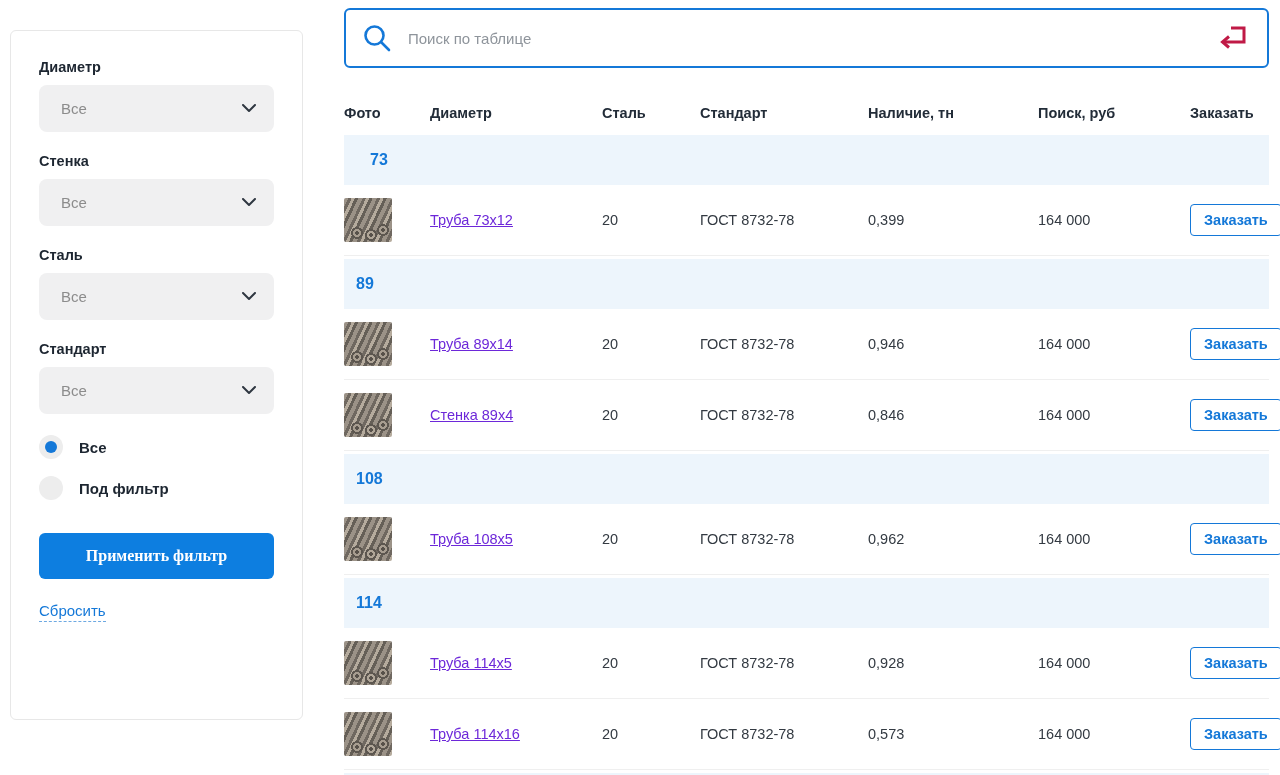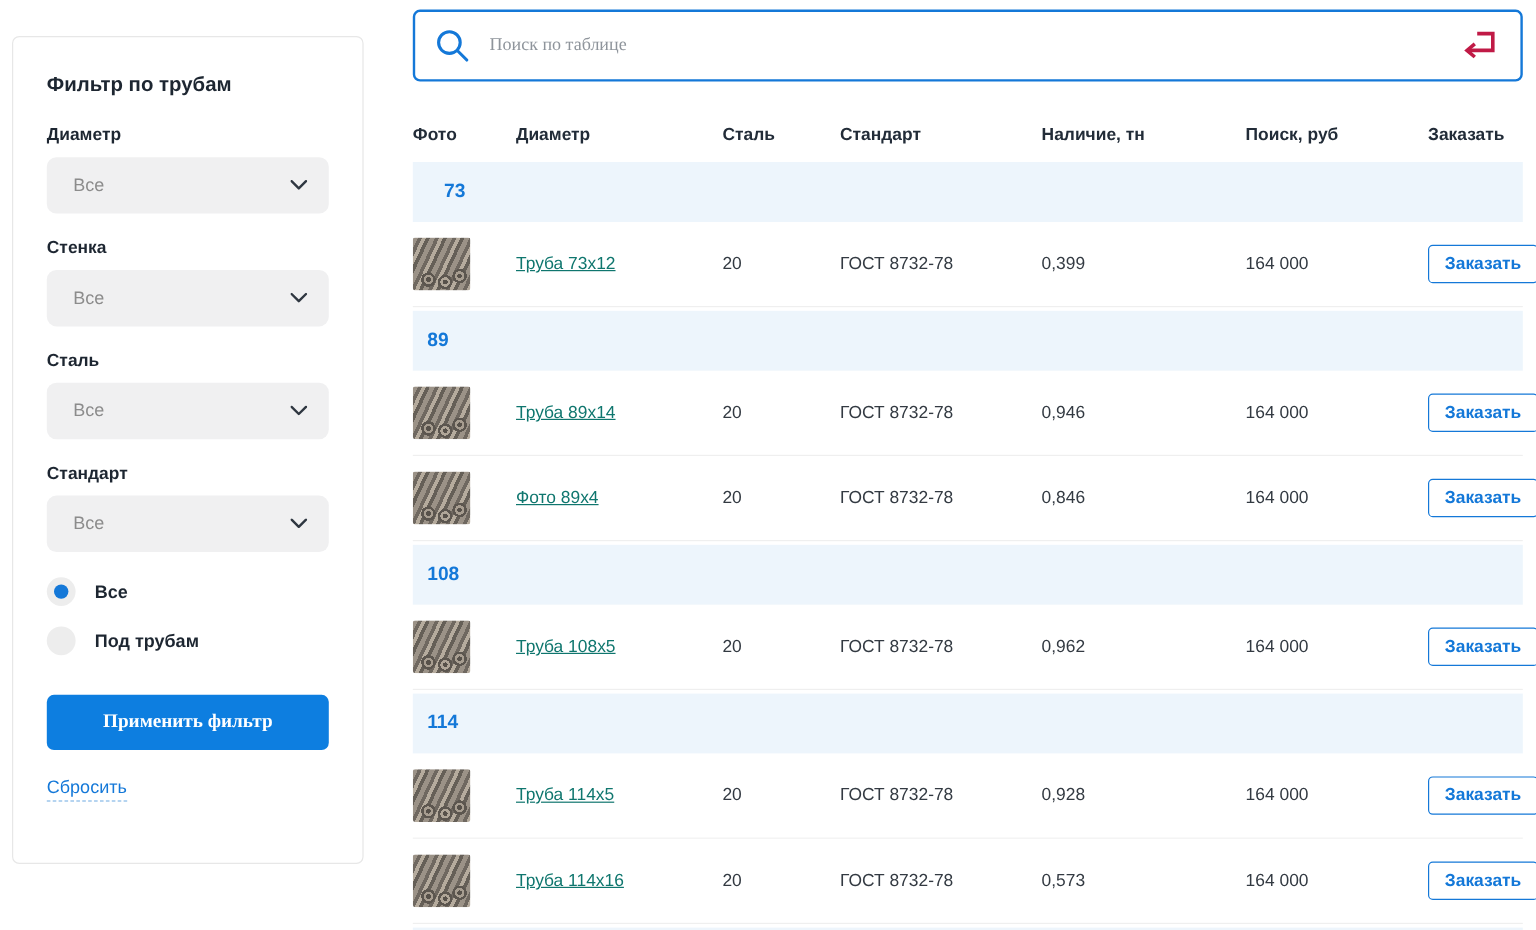--- a/index.html
+++ b/index.html
@@ -42,21 +42,21 @@
     border-bottom:1px dashed #6da9e2;padding-bottom:2px;cursor:pointer;
   }
   
   .main{position:absolute;left:344px;top:8px;width:925px;}
   .search-bar{
     height:60px;border:2px solid #1478d8;border-radius:6px;box-sizing:border-box;
     display:flex;align-items:center;padding:0 20px 0 16px;background:#fff;
   }
   .search-input{
     flex:1;border:none;outline:none;font-size:15px;color:#333;margin-left:14px;
-    font-family:Liberation Serif, serif;
+    font-family:Liberation Sans, sans-serif;
   }
   .search-input::placeholder{color:#8e949b;}
   .enter-icon{cursor:pointer;flex:0 0 auto;}
   
   .t-header{
     display:grid;grid-template-columns:86px 172px 98px 168px 170px 152px 1fr;
     align-items:center;height:45px;margin-top:22px;
     font-size:14.5px;font-weight:bold;color:#222c38;
   }
   .t-header .h-order{text-align:right;padding-right:20px;}
@@ -64,41 +64,40 @@
     height:50px;background:#edf5fc;display:flex;align-items:center;padding-left:26px;
     box-sizing:border-box;
   }
   .t-row + .group-row{margin-top:3px;padding-left:12px;}
   .group-label{color:#1478d8;font-weight:bold;font-size:16px;}
   .t-row{
     display:grid;grid-template-columns:86px 172px 98px 168px 170px 152px 1fr;
     align-items:center;height:70px;border-bottom:1px solid #efefef;background:#fff;
   }
   .cell{font-size:14.5px;color:#333a42;}
-  .plink{color:#0f766e;font-size:14.5px;text-decoration:underline;cursor:pointer;}
+  .plink{color:#6d28d9;font-size:14.5px;text-decoration:underline;cursor:pointer;}
   .c-order{text-align:right;}
   .order-btn{
     background:#fff;border:1px solid #1478d8;border-radius:4px;color:#1478d8;
     font-size:14.5px;font-weight:bold;padding:7px 13px;cursor:pointer;margin-right:10px;
     font-family:"Liberation Sans",sans-serif;
   }
   .pipe-photo{
     width:48px;height:44px;border-radius:2px;
     background:
       radial-gradient(circle at 13px 35px, #57514a 0 2px, #a79d90 2px 4px, #5c564f 4px 6px, rgba(0,0,0,0) 6px),
       radial-gradient(circle at 27px 37px, #57514a 0 2px, #b0a698 2px 4px, #5c564f 4px 6px, rgba(0,0,0,0) 6px),
       radial-gradient(circle at 39px 32px, #57514a 0 2px, #a79d90 2px 4px, #5c564f 4px 6px, rgba(0,0,0,0) 6px),
       repeating-linear-gradient(115deg, #9b9287 0 4px, #6f6860 4px 7px, #b5ab9d 7px 10px, #655f57 10px 13px);
   }
 </style>
 </head>
 <body>
 
 <aside class="sidebar">
-  <div class="filter-title">Фильтр по трубам</div>
 
   <div class="filter-field">
     <div class="field-label">Диаметр</div>
     <div class="select-box">
       <span class="select-value">Все</span>
       <svg class="chev" width="14" height="9" viewBox="0 0 14 9">
           <path d="M1 1 L7 7 L13 1" fill="none" stroke="#2f3741" stroke-width="2" stroke-linecap="round" stroke-linejoin="round"></path>
         </svg>
     </div>
   </div>
@@ -133,21 +132,21 @@
     </div>
   </div>
 
   <div class="radios">
     <div class="radio-option">
       <span class="radio-circle checked"></span>
       <span class="radio-label">Все</span>
     </div>
     <div class="radio-option">
       <span class="radio-circle"></span>
-      <span class="radio-label">Под трубам</span>
+      <span class="radio-label">Под фильтр</span>
     </div>
   </div>
 
   <button class="apply-btn">Применить фильтр</button>
 
   <div class="reset-wrap">
     <a class="reset-link">Сбросить</a>
   </div>
 </aside>
 
@@ -205,21 +204,21 @@
     <div class="cell c-standard">ГОСТ 8732-78</div>
     <div class="cell c-avail">0,946</div>
     <div class="cell c-price">164 000</div>
     <div class="cell c-order"><button class="order-btn">Заказать</button></div>
   </div>
 
   <div class="t-row">
     <div class="cell c-photo">
           <div class="pipe-photo"></div>
         </div>
-    <div class="cell c-diameter"><a class="plink">Фото 89x4</a></div>
+    <div class="cell c-diameter"><a class="plink">Стенка 89x4</a></div>
     <div class="cell c-steel">20</div>
     <div class="cell c-standard">ГОСТ 8732-78</div>
     <div class="cell c-avail">0,846</div>
     <div class="cell c-price">164 000</div>
     <div class="cell c-order"><button class="order-btn">Заказать</button></div>
   </div>
 
   <div class="group-row">
     <span class="group-label">108</span>
   </div>

